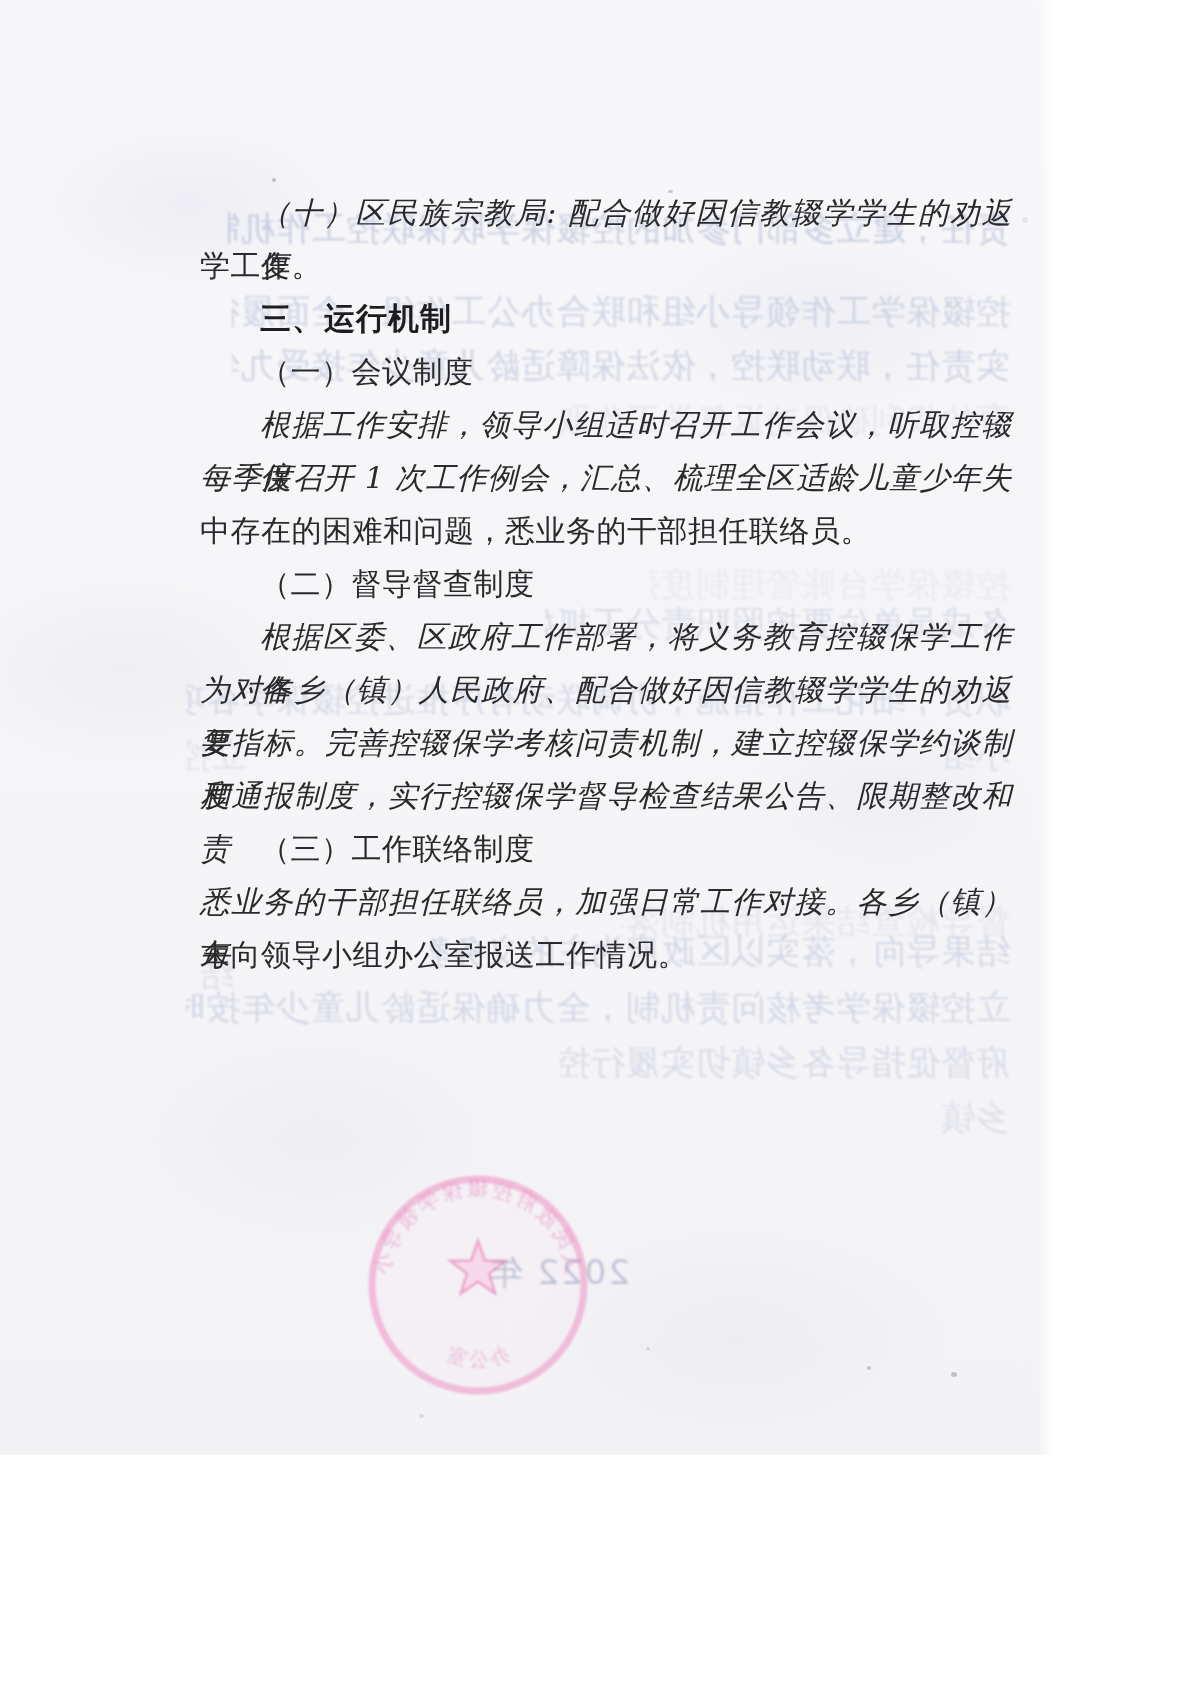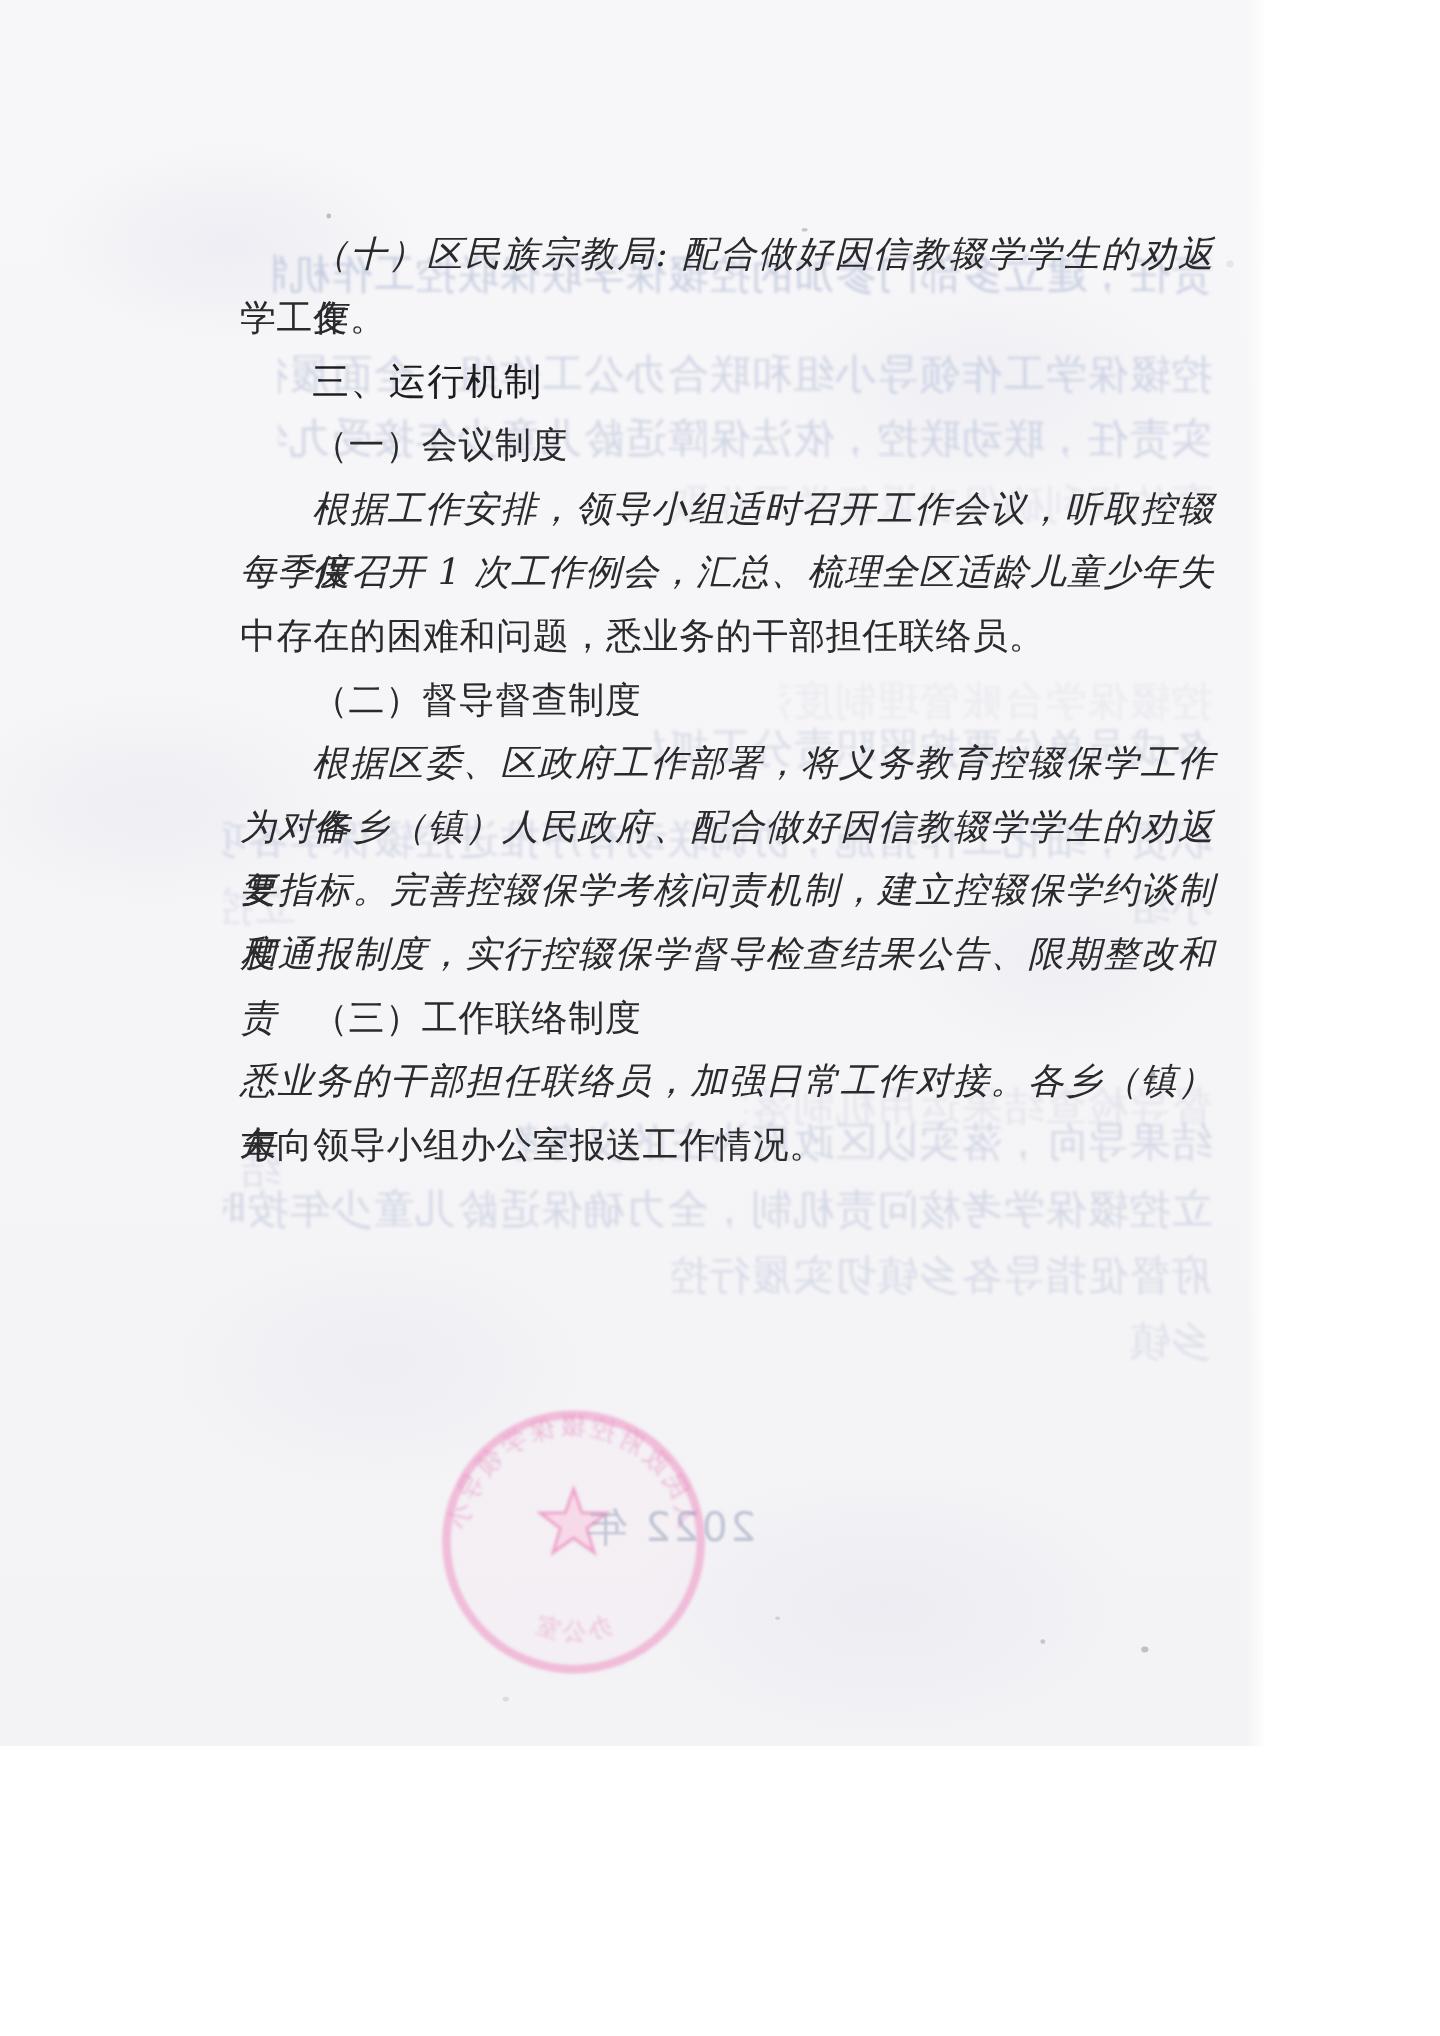--- a/index.html
+++ b/index.html
@@ -28,21 +28,21 @@
   }
   .line{
     height:53px;line-height:53px;font-size:30px;color:#2a2a2c;
     white-space:nowrap;text-align:justify;text-align-last:left;
     letter-spacing:0.5px;
   }
   .line.just{white-space:normal;text-align-last:justify;font-style:italic;}
   .line.ind{padding-left:60px;}
   .line.bold{
     font-family:"DejaVu Sans","Liberation Sans",sans-serif;
-    font-weight:400;font-size:31px;color:#1d1d1f;letter-spacing:1px;
+    font-weight:700;font-size:31px;color:#1d1d1f;letter-spacing:1px;
   }
   .bleed{
     position:absolute;z-index:1;transform:translateY(-50%) scaleX(-1);
     font-size:34px;color:#8699c2;white-space:nowrap;overflow:hidden;
     filter:blur(1.3px);letter-spacing:1px;pointer-events:none;
   }
   .stamp-wrap{position:absolute;left:358px;top:1165px;width:240px;height:240px;z-index:2;}
   .stamp-date{
     position:absolute;left:505px;top:1250px;width:125px;height:42px;z-index:2;
     transform:scaleX(-1);font-size:34px;color:#98a1bc;opacity:0.55;

